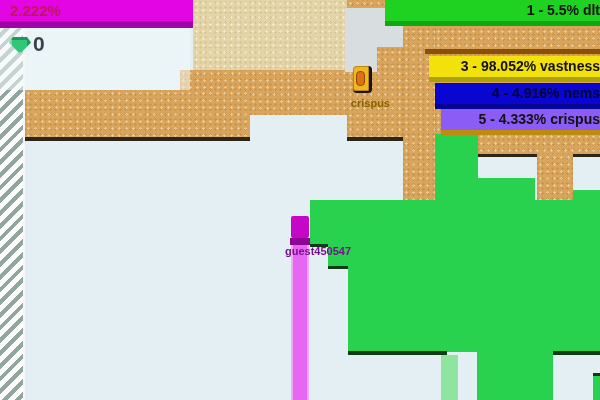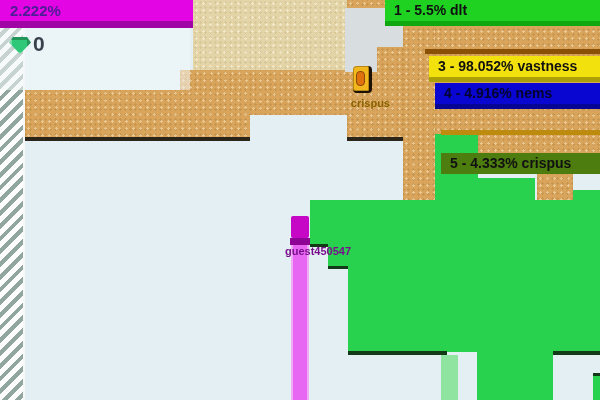--- a/index.html
+++ b/index.html
@@ -51,39 +51,39 @@
     box-shadow:inset 0 0 0 1px rgba(0,0,0,.25);
   }
   .crispus-inner {
     position:absolute; left:3px; top:5px; width:9px; height:15px;
     background:#e0720e; border-radius:4px; border:1px solid #8a4a08;
   }
 
   
   .score-bar { left:0; top:0; width:193px; height:21px; background:#e405e4; }
   .score-bar-border { left:0; top:21px; width:193px; height:7px; background:#a004a4; }
-  .score-text { left:10px; top:2px; font-size:15px; color:#4c1d95; }
+  .score-text { left:10px; top:2px; font-size:15px; color:#be185d; }
   .stats-panel { left:0; top:28px; width:190px; height:62px; background:rgba(243,247,247,.55); }
   .gem {
     left:9px; top:37px; width:22px; height:17px; background:#2fc878;
     clip-path:polygon(50% 100%, 0 32%, 18% 0, 82% 0, 100% 32%);
     box-shadow:inset -4px 3px 0 rgba(0,0,0,.25), inset 3px -2px 0 rgba(255,255,255,.35);
   }
   .counter { left:33px; top:32px; font-size:21px; color:#39424c; }
   .best-score { left:2px; top:59px; font-size:16px; color:#39424c; letter-spacing:.2px; }
 
   
   .lb-row { right:0; height:21px; line-height:21px; padding-left:9px;
-            font-size:14px; color:#111; white-space:nowrap; }
+            font-size:14px; color:#111; white-space:nowrap;text-align:right; }
   .lb-border { right:0; height:5px; }
   .lb1 { background:#1fd121; } .lb1b { background:#0fa811; }
   .lb2 { background:#f08010; } .lb2b { background:#8a5008; }
   .lb3 { background:#f2e10c; } .lb3b { background:#aba008; }
   .lb4 { background:#0a06d2; color:#04032e; } .lb4b { background:#070694; }
-  .lb5 { background:#4d7c0f;margin-top:44px; } .lb5b { background:#bd8b0d; }
+  .lb5 { background:#8b5cf6; } .lb5b { background:#bd8b0d; }
 </style>
 </head>
 <body>
 
 <div id="stage">
 
   <div class="abs wall"></div>
 
   <div class="abs sand-light" style="left:193px;top:0;width:154px;height:70px"></div>
   <div class="abs sand" style="left:180px;top:70px;width:167px;height:45px"></div>

